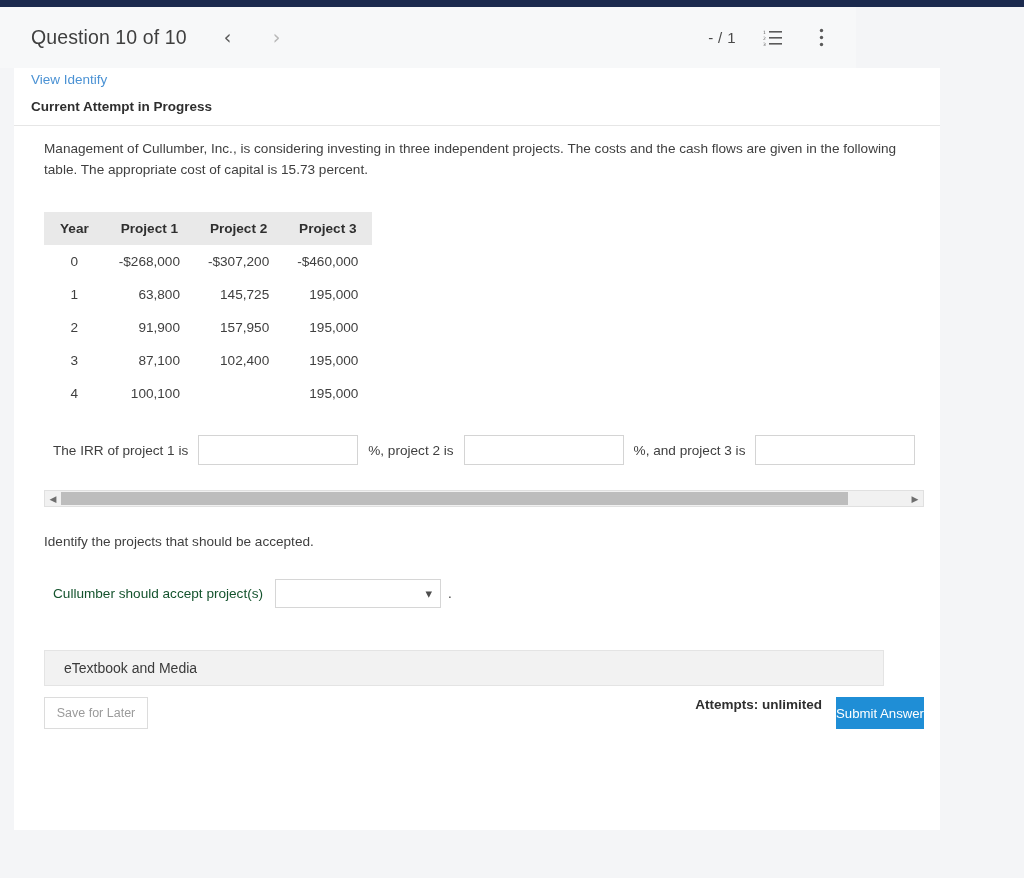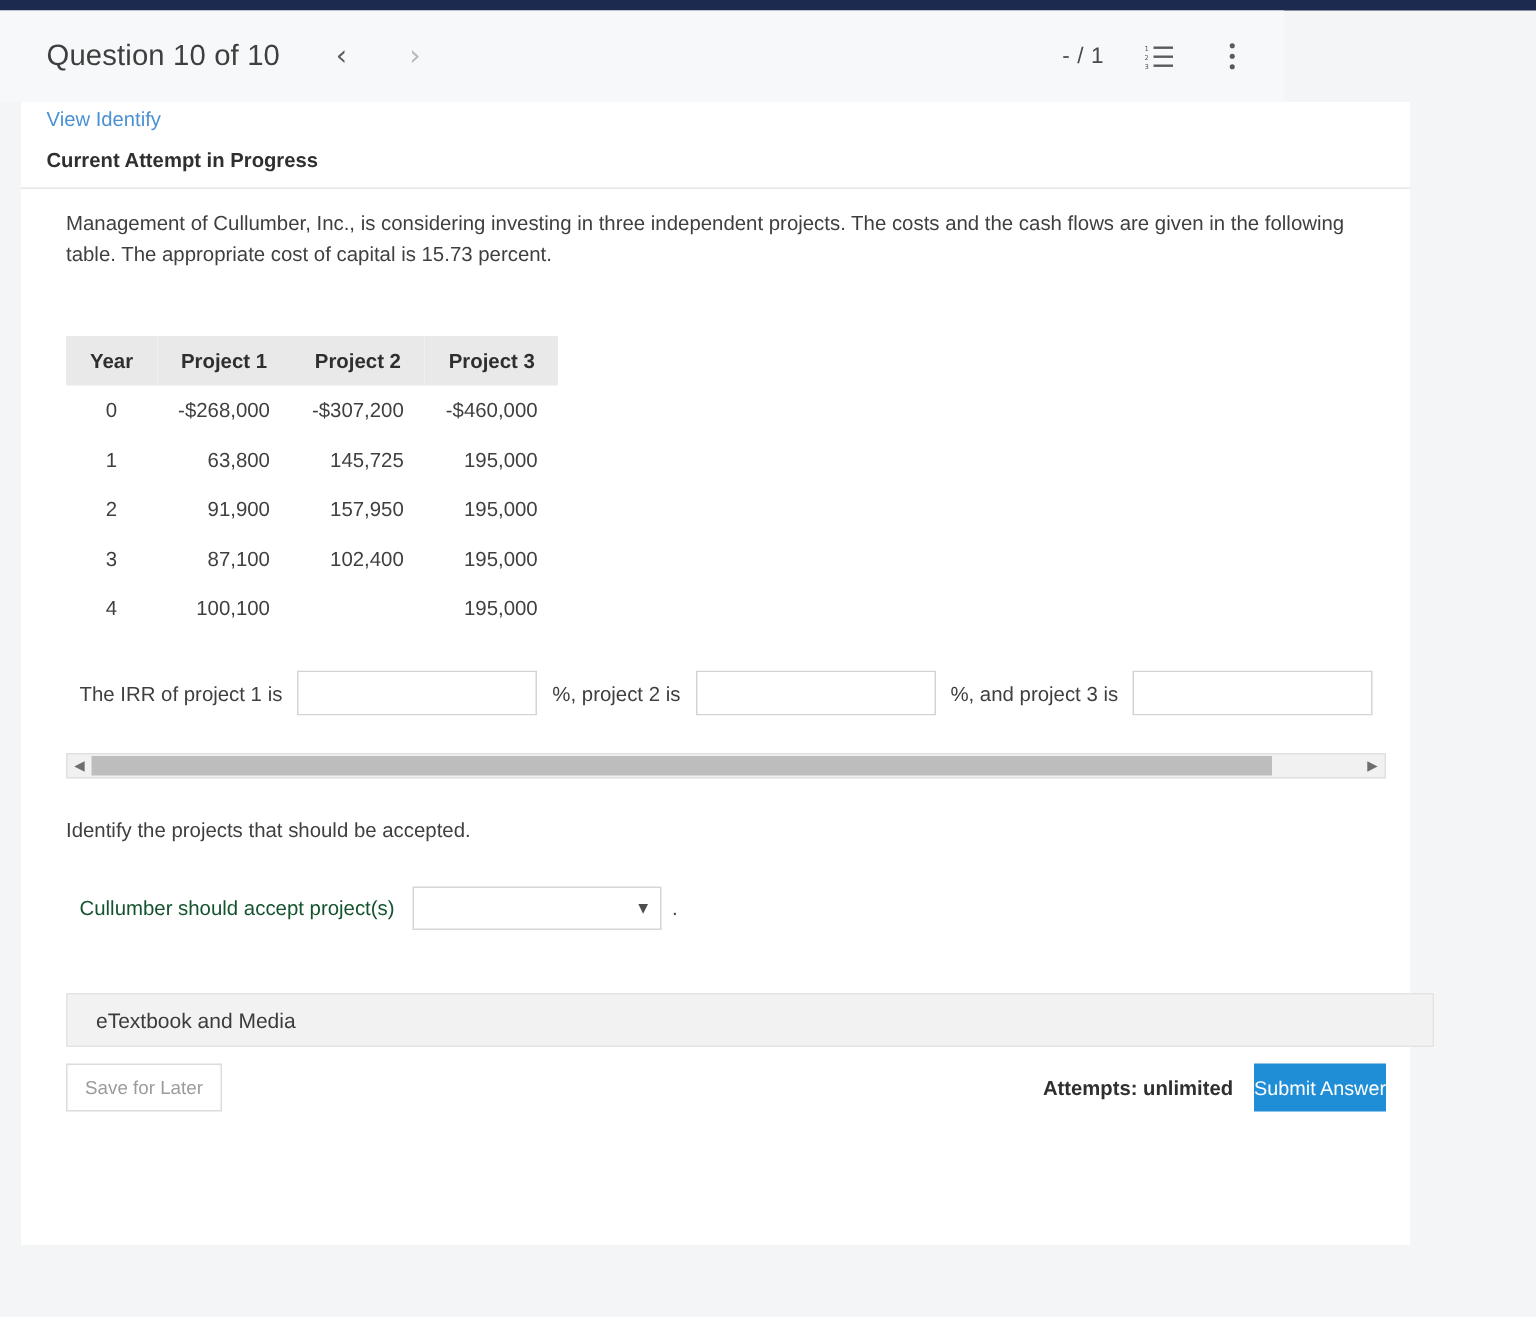--- a/index.html
+++ b/index.html
@@ -76,21 +76,21 @@
 
   .body-wrap { position: absolute; left: 30px; top: 70px; width: 880px; }
 
   .prompt {
     font-size: 13.6px; line-height: 21px; color: #3f3f3f;
     width: 862px;
   }
 
   
   table.cf {
-    margin-top: 44px;
+    margin-top: 32px;
     border-collapse: collapse;
     font-size: 13.6px;
   }
   table.cf thead th {
     background: #e9e9e9;
     font-weight: bold;
     color: #2f2f2f;
     padding: 9px 14px;
     text-align: center;
     white-space: nowrap;
@@ -184,21 +184,21 @@
   .accept-select .sel-val { flex: 1 1 auto; }
   .accept-select .caret {
     color: #4d4d4d; font-size: 13px;
     font-family: "DejaVu Sans", sans-serif;
   }
   .period { margin-left: 7px; font-size: 13.6px; color: #3f3f3f; }
 
   
   .etext {
     margin-top: 42px;
-    width: 912px; height: 36px;
+    width: 840px; height: 36px;
     background: #f2f2f2;
     border: 1px solid #e4e4e4;
     display: flex; align-items: center;
     padding-left: 19px;
     font-size: 14px;
     color: #3b3b3b;
   }
 
   
   .footer {
@@ -210,21 +210,21 @@
     width: 104px; height: 32px;
     border: 1px solid #dcdcdc;
     background: #fff;
     color: #9b9b9b;
     font-size: 12.5px;
     font-family: "Liberation Sans", sans-serif;
     display: flex; align-items: center; justify-content: center;
   }
   .footer-right {
     margin-left: auto;
-    display: flex; align-items: center;
+    display: flex; 
   }
   .attempts {
     font-size: 13.5px; font-weight: bold; color: #2f2f2f;
     margin-right: 14px;
   }
   .submit-btn {
     height: 32px; padding: 0 0;
     background: #1f8ed6;
     border: none;
     color: #ffffff;

